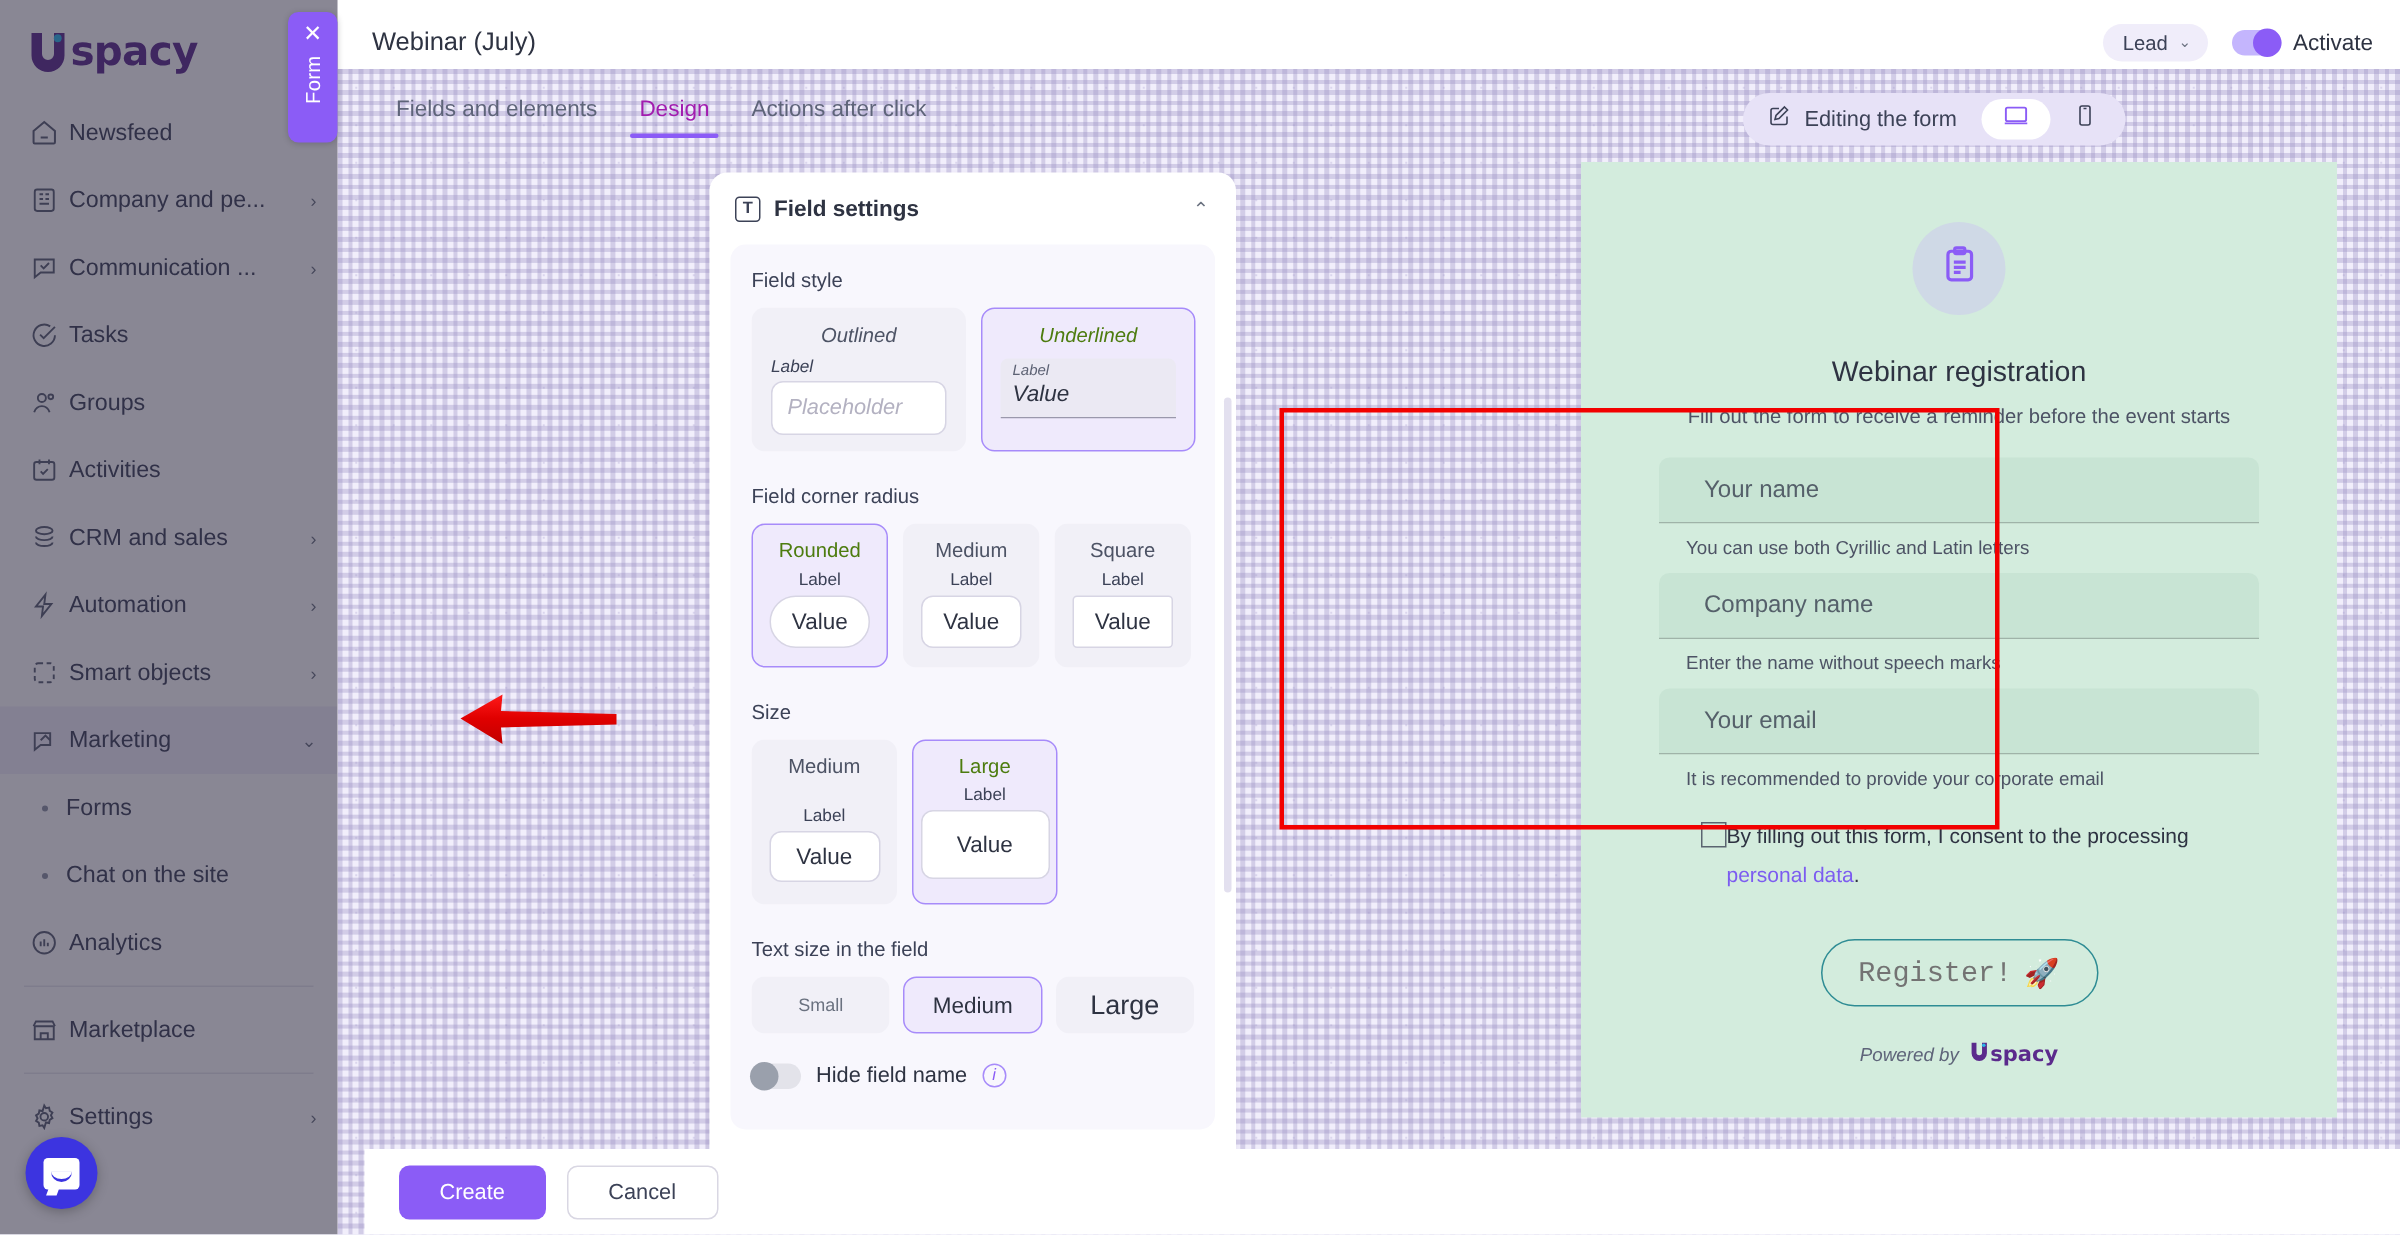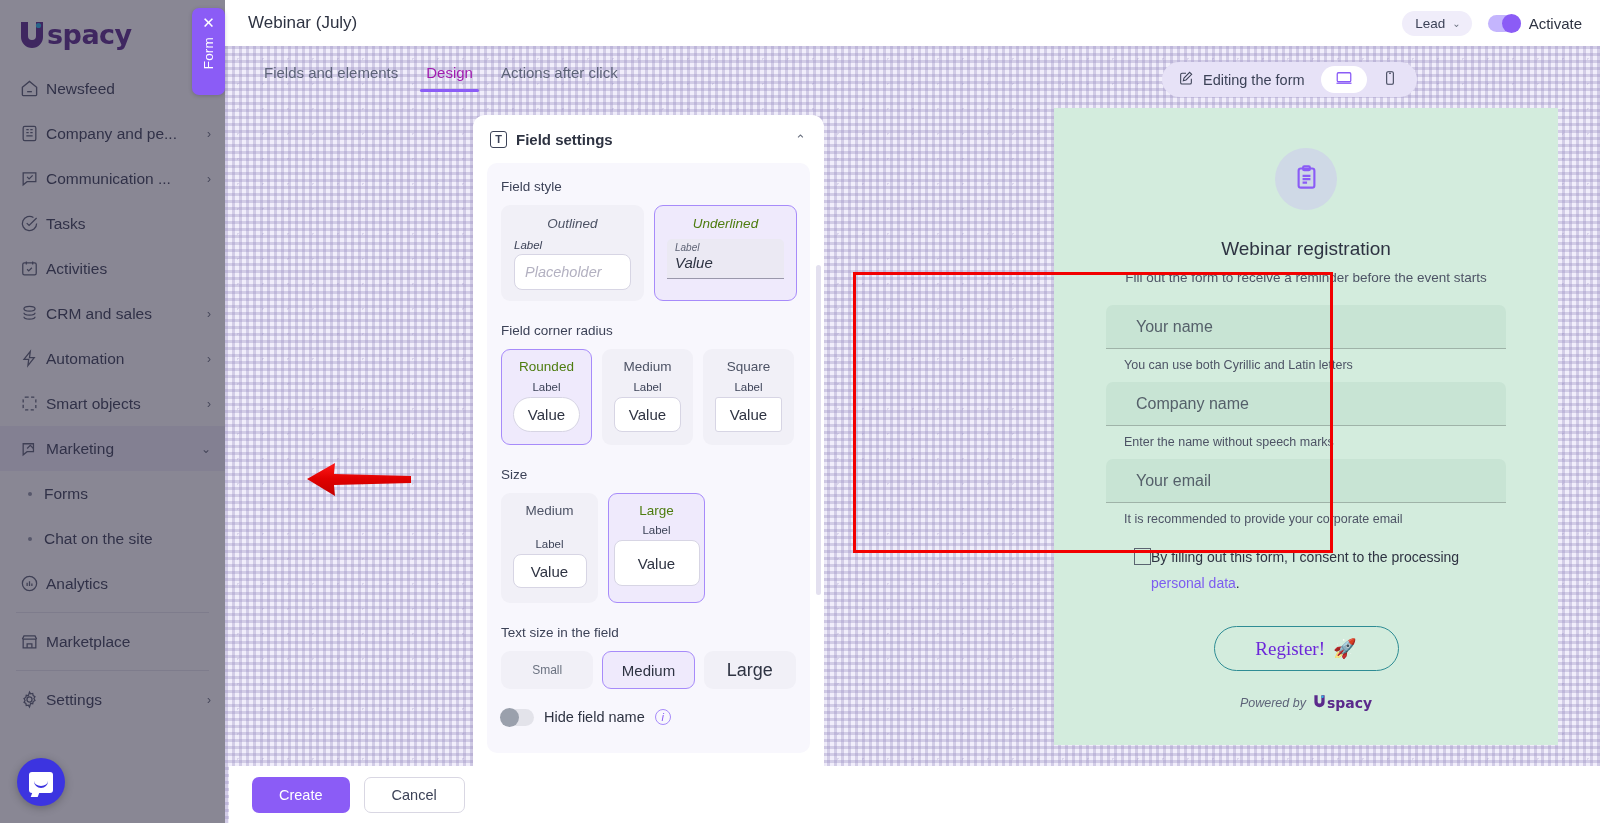--- a/index.html
+++ b/index.html
@@ -78,21 +78,21 @@
     position:absolute; left:5px; top:9px; width:14px;height:7px;
     border-bottom:2px solid #3c34e0; border-radius:0 0 9px 9px;
   }
 
   
   #main{
     position:absolute; left:225px; top:0; right:0; bottom:0;
     background:#f1eefb;
   }
   #topbar{
-    height:46px; background:#fff; display:flex; align-items:center;
+    height:56px; background:#fff; display:flex; align-items:center;
     padding:0 18px 0 23px;
   }
   #page-title{ font-size:17px; color:#2e3342; }
   #topbar-right{ margin-left:auto; display:flex; align-items:center; gap:16px;}
   #lead-select{
     display:flex; align-items:center; gap:7px; background:#f0edfa; border-radius:14px;
     height:25px; padding:0 11px 0 13px; font-size:13.5px; color:#3c4257; cursor:pointer;
   }
   #lead-select .cd{ font-size:10px; color:#6b7280; }
   #activate-wrap{ display:flex; align-items:center; gap:8px; cursor:pointer;}
@@ -292,23 +292,23 @@
     display:flex; align-items:flex-start; padding:8px 0 0 28px; text-align:left;
   }
   #consent-box{
     width:17px;height:17px;border:1.4px solid #5a6470;background:transparent;flex:0 0 17px;
     margin-top:4px; cursor:pointer;
   }
   #consent-text{ font-size:14px; color:#2e3342; line-height:26px; }
   #consent-link{ color:#7c5cf0; cursor:pointer; }
   #btn-register{
     margin:30px auto 0 auto; width:185px;height:45px;border-radius:23px;
-    border:1px solid #2e8c94; color:#6d28d9; background:transparent;
+    border:1px solid #2e8c94; color:#737373; background:transparent;
     display:flex;align-items:center;justify-content:center;gap:8px;
-    font-size:19px; cursor:pointer; font-family:Liberation Serif, serif;
+    font-size:19px; cursor:pointer; font-family:Liberation Mono, monospace;
   }
   #powered{
     margin-top:23px; display:flex; align-items:center; justify-content:center; gap:7px;
     font-size:12.5px; color:#5e6479; font-style:italic;
   }
   #powered .pu{ display:flex; align-items:center; gap:1px; font-style:normal;}
   #powered .pu .pt{ font-size:14px;font-weight:700;color:#5b2a8c; font-family:"DejaVu Sans",sans-serif;}
 
   
   #red-box{
@@ -370,20 +370,31 @@
       <span class="ico">
         <svg width="19" height="19" viewBox="0 0 24 24" fill="none" stroke="currentColor" stroke-width="1.6">
             <path d="M21 12a9 9 0 1 1-4-7.5"></path>
             <path d="M8.5 11.5l3 3L21 5"></path>
           </svg>
       </span>
       <span class="lbl">Tasks</span>
       <span class="chev"></span>
     </div>
 
+    <div class="nav-item">
+      <span class="ico">
+        <svg width="19" height="19" viewBox="0 0 24 24" fill="none" stroke="currentColor" stroke-width="1.6">
+            <circle cx="10" cy="8" r="3.4"></circle>
+            <path d="M3.5 20c1.2-3.6 4-5.2 6.5-5.2s5.3 1.6 6.5 5.2"></path>
+            <circle cx="17.5" cy="7" r="2"></circle>
+          </svg>
+      </span>
+      <span class="lbl">Groups</span>
+      <span class="chev"></span>
+    </div>
 
     <div class="nav-item">
       <span class="ico">
         <svg width="19" height="19" viewBox="0 0 24 24" fill="none" stroke="currentColor" stroke-width="1.6">
             <rect x="3.5" y="5" width="17" height="15" rx="2"></rect>
             <path d="M8 3v4M16 3v4M9 13l2 2 4-4"></path>
           </svg>
       </span>
       <span class="lbl">Activities</span>
       <span class="chev"></span>
@@ -691,21 +702,21 @@
             <span class="knob"></span>
           </span>
         <span class="lbl">Hide field name</span>
         <span class="info-i">i</span>
       </div>
 
     </div>
     <div id="panel-scroll"></div>
   </div>
 
-  <div id="bottombar" style="left:4px;">
+  <div id="bottombar" style="left:18px;">
     <button id="btn-create">Create</button>
     <button id="btn-cancel">Cancel</button>
   </div>
 </div>
 
 <div id="red-box"></div>
 <div id="red-arrow">
   <svg width="108" height="42" viewBox="0 0 108 42">
     <defs>
       <linearGradient id="rg" x1="0" y1="0" x2="0" y2="1">

